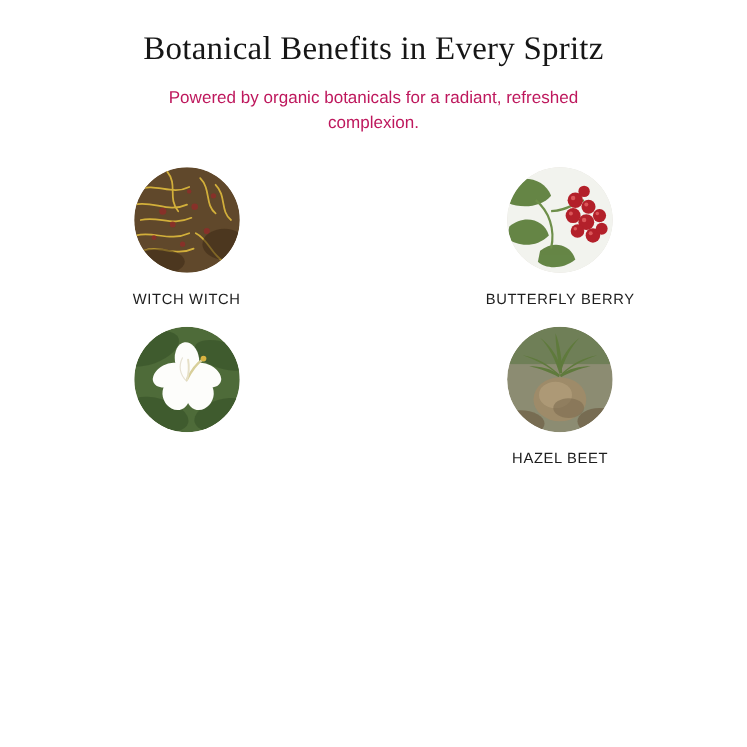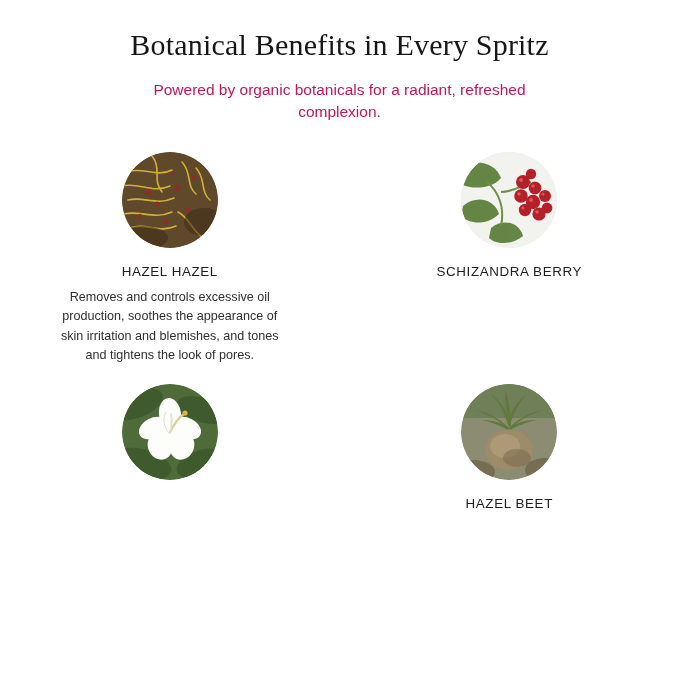--- a/index.html
+++ b/index.html
@@ -129,22 +129,21 @@
               <circle cx="72" cy="26" r="2.4"></circle>
               <circle cx="50" cy="22" r="2"></circle>
             </g>
             <g fill="#3d2a16" opacity="0.55">
               <ellipse cx="20" cy="86" rx="26" ry="12"></ellipse>
               <ellipse cx="82" cy="70" rx="20" ry="14"></ellipse>
             </g>
           </g>
         </svg>
       </div>
-      <div class="ing-title">HAZEL HAZEL</div>
-      <div class="ing-desc">Removes and controls excessive oil production, soothes the appearance of skin irritation and blemishes, and tones and tightens the look of pores.</div>
+      <div class="ing-title">WITCH WITCH</div>
     </div>
 
     <div class="cell">
       <div class="thumb">
         <svg viewBox="0 0 96 96" xmlns="http://www.w3.org/2000/svg" aria-hidden="true">
           <defs>
             <clipPath id="c2">
                 <circle cx="48" cy="48" r="48"></circle>
               </clipPath>
           </defs>
@@ -175,21 +174,21 @@
               <circle cx="72" cy="34" r="1.8"></circle>
               <circle cx="58" cy="42" r="1.8"></circle>
               <circle cx="70" cy="48" r="2"></circle>
               <circle cx="82" cy="42" r="1.6"></circle>
               <circle cx="62" cy="56" r="1.6"></circle>
               <circle cx="76" cy="60" r="1.8"></circle>
             </g>
           </g>
         </svg>
       </div>
-      <div class="ing-title">SCHIZANDRA BERRY</div>
+      <div class="ing-title">BUTTERFLY BERRY</div>
     </div>
 
     <div class="cell wide">
       <div class="thumb">
         <svg viewBox="0 0 96 96" xmlns="http://www.w3.org/2000/svg" aria-hidden="true">
           <defs>
             <clipPath id="c3">
                 <circle cx="48" cy="48" r="48"></circle>
               </clipPath>
           </defs>

